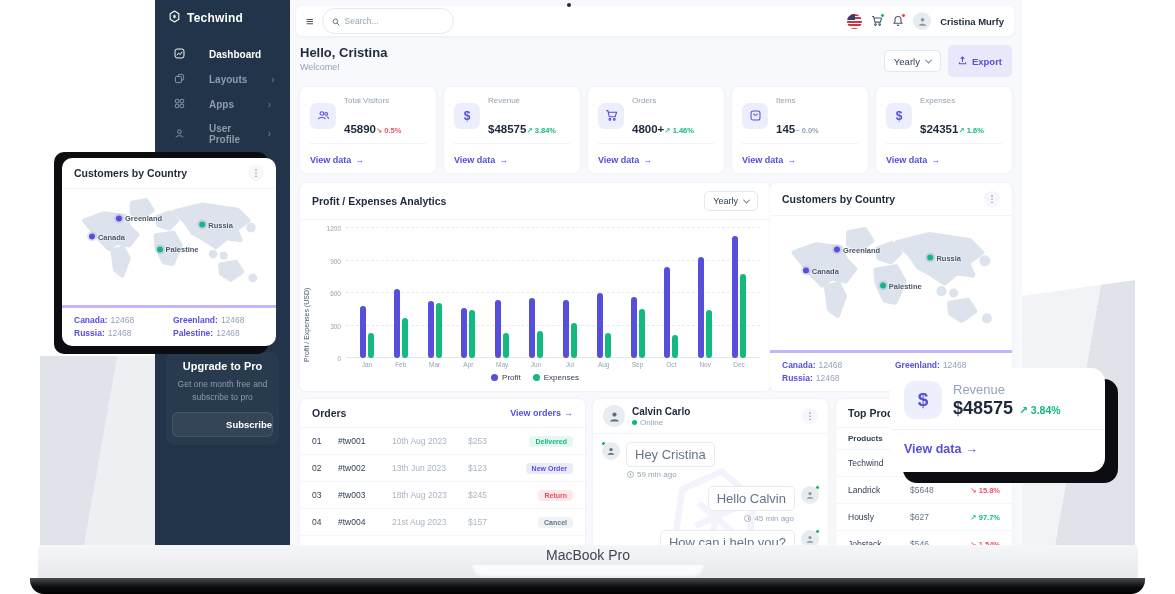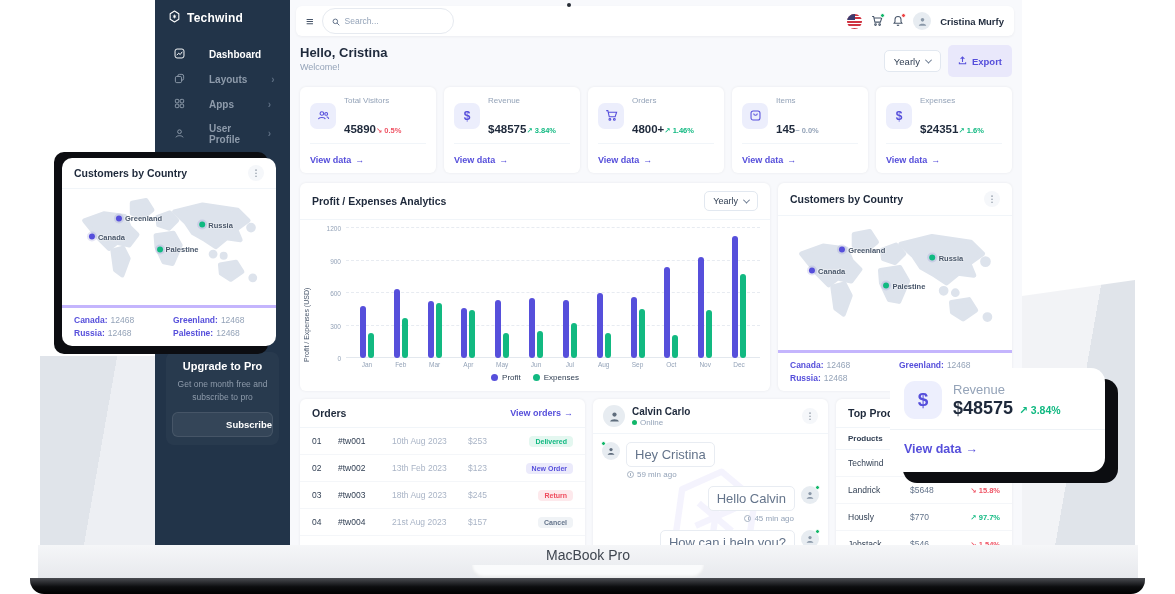--- a/index.html
+++ b/index.html
@@ -73,21 +73,21 @@
   .stat-icon{width:26px;height:26px;border-radius:7px;background:#eceefc;color:#564fdb;display:grid;place-items:center;flex:none;}
   .stat-icon .dollar-glyph{font-size:12px;font-weight:700;}
   .stat-label{font-size:8px;color:#94a3b8;}
   .stat-value-row{display:flex;align-items:baseline;margin-top:18px;white-space:nowrap;}
   .stat-value{font-size:11.5px;font-weight:800;color:#1e293b;}
   .trend{font-size:7.5px;font-weight:700;}
   .trend[data-dir="up"]{color:#10b981;} .trend[data-dir="down"]{color:#ef5364;} .trend[data-dir="flat"]{color:#94a3b8;}
   .stat-foot{margin-top:8px;border-top:1px solid #f1f5f9;padding:5px 0 6px;}
   .viewdata{font-size:9px;font-weight:700;color:#564fdb;text-decoration:none;cursor:pointer;display:inline-flex;gap:4px;align-items:center;}
 
-  .row2{margin:10px 10px 0;display:flex;gap:8px;}
+  .row2{margin:10px 10px 0;display:flex;}
   .card{background:#fff;border-radius:6px;box-shadow:0 0 3px rgba(15,23,42,.07);}
   .card-head{display:flex;justify-content:space-between;align-items:center;padding:8px 12px;border-bottom:1px solid #f1f5f9;}
   .card-title{font-size:10.5px;font-weight:800;color:#1e293b;}
   .kebab{width:16px;height:16px;border-radius:50%;background:#f5f7fa;border:none;color:#475569;font-size:9px;cursor:pointer;line-height:1;}
   .select.sm{height:20px;font-size:9px;padding:0 8px;}
 
   .chart-card{width:470px;height:208px;flex:none;}
   .chart-body{padding:8px 10px 2px;position:relative;}
   .y-axis-title{position:absolute;left:3px;top:12px;height:130px;writing-mode:vertical-rl;transform:rotate(180deg);
     font-size:7px;color:#475569;display:flex;align-items:center;}
@@ -566,21 +566,21 @@
           <div class="tgrid trow">
             <span class="c-dark">01</span>
               <span class="c-dark">#tw001</span>
               <span class="c-light">10th Aug 2023</span>
               <span class="c-light">$253</span>
               <span class="c-right"><span class="badge" data-variant="Delivered">Delivered</span></span>
           </div>
           <div class="tgrid trow">
             <span class="c-dark">02</span>
               <span class="c-dark">#tw002</span>
-              <span class="c-light">13th Feb 2023</span>
+              <span class="c-light">13th Jun 2023</span>
               <span class="c-light">$123</span>
               <span class="c-right"><span class="badge" data-variant="New Order">New Order</span></span>
           </div>
           <div class="tgrid trow">
             <span class="c-dark">03</span>
               <span class="c-dark">#tw003</span>
               <span class="c-light">18th Aug 2023</span>
               <span class="c-light">$245</span>
               <span class="c-right"><span class="badge" data-variant="Return">Return</span></span>
           </div>
@@ -682,21 +682,21 @@
               <span class="c-light"></span>
               <span class="ptrend trend"></span>
           </div>
           <div class="pgrid trow">
             <span class="c-dark">Landrick</span>
               <span style="color:#64748b">$5648</span>
               <span class="ptrend trend" data-dir="down">↘ 15.8%</span>
           </div>
           <div class="pgrid trow">
             <span class="c-dark">Hously</span>
-              <span style="color:#64748b">$770</span>
+              <span style="color:#64748b">$627</span>
               <span class="ptrend trend" data-dir="up">↗ 97.7%</span>
           </div>
           <div class="pgrid trow">
             <span class="c-dark">Jobstack</span>
               <span style="color:#64748b">$546</span>
               <span class="ptrend trend" data-dir="down">↘ 1.54%</span>
           </div>
         </div>
       </div>
     </div>

